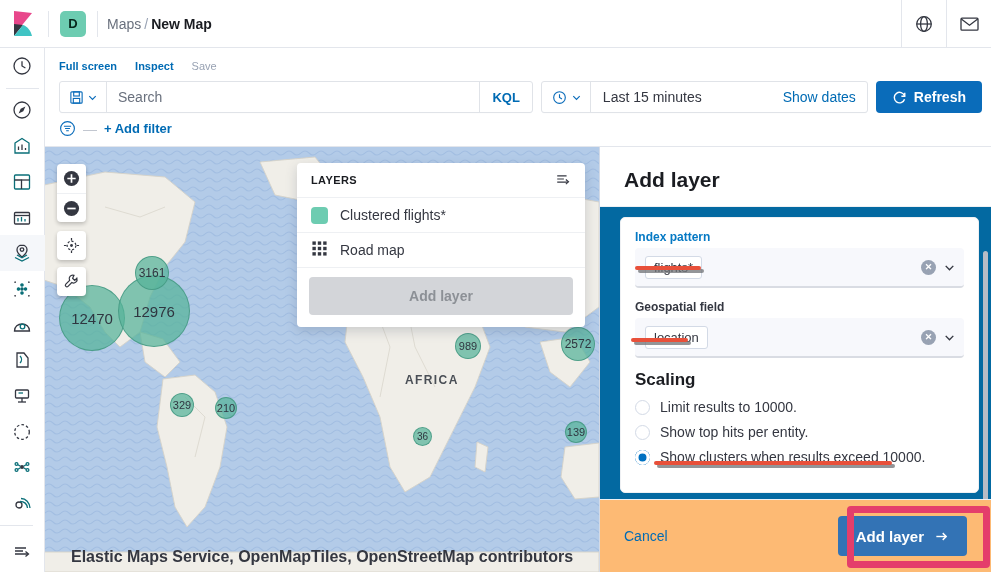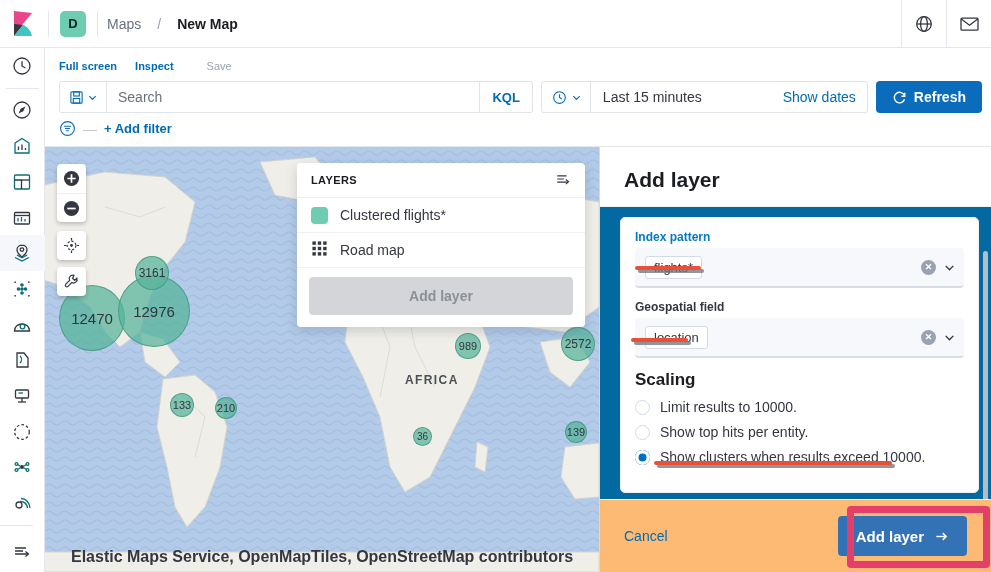--- a/index.html
+++ b/index.html
@@ -20,21 +20,21 @@
     display:flex; align-items:center;
   }
   .hdr-logo { width:48px; height:48px; display:flex; align-items:center; justify-content:center; }
   .hdr-sep { width:1px; height:26px; background:#e3e6ec; }
   .space-badge {
     width:26px; height:26px; border-radius:5px; background:#6dccb1;
     color:#06261b; font-size:13px; font-weight:700;
     display:flex; align-items:center; justify-content:center;
     margin:0 11px;
   }
-  .crumbs { display:flex; align-items:center; gap:16px; padding-left:9px; }
+  .crumbs { display:flex; align-items:center; gap:3px; padding-left:9px; }
   .crumb { color:#69707d; font-size:14px; }
   .crumb.active { color:#1a1c21; font-weight:700; }
   .crumb-div { color:#98a2b3; font-size:14px; }
   .hdr-right { margin-left:auto; display:flex; align-items:center; height:48px; }
   .hdr-btn {
     width:45px; height:48px; display:flex; align-items:center; justify-content:center;
     border-left:1px solid #e3e6ec;
   }
   
   #leftnav {
@@ -48,21 +48,21 @@
   .nav-item.sel { background:#f5f7fa; }
   .nav-divider { width:33px; height:1px; background:#e3e6ec; margin:4px 0; }
   .nav-bottom { margin-top:auto; width:45px; }
   
   #apptoolbar {
     position:absolute; left:45px; top:48px; width:946px; height:99px;
     background:#fff; border-bottom:1px solid #e3e6ec;
   }
   .top-actions { display:flex; align-items:center; gap:18px; height:29px; padding:6px 0 0 14px; }
   .act-link { color:#006bb4; font-size:11px; font-weight:700; }
-  .act-link.disabled { color:#98a2b3; font-weight:400;margin-left:15px; }
+  .act-link.disabled { color:#98a2b3; font-weight:400; }
   .query-row { display:flex; align-items:center; padding:4px 9px 0 14px; gap:8px; }
   .qbar {
     display:flex; align-items:center; height:32px; flex:1;
     border:1px solid #e0e3e8; border-radius:3px; background:#fff;
     box-shadow:0 1px 1px -1px rgba(152,162,179,0.2);
   }
   .qprefix { display:flex; align-items:center; gap:3px; padding:0 8px 0 9px; border-right:1px solid #e0e3e8; height:32px; }
   .qinput { flex:1; padding:0 11px; color:#69707d; font-size:14px; }
   .kql { color:#006bb4; font-size:13px; font-weight:700; padding:0 12px; border-left:1px solid #e0e3e8; height:32px; display:flex; align-items:center; }
   .tbar {
@@ -424,21 +424,21 @@
     </g>
   </svg>
 
   <div class="contlabel" style="left:360px; top:226px;">AFRICA</div>
 
   <div class="cluster" style="left:14px; top:138px; width:66px; height:66px; font-size:15px;">12470</div>
   <div class="cluster" style="left:73px; top:128px; width:72px; height:72px; font-size:15px;">12976</div>
   <div class="cluster" style="left:90px; top:109px; width:34px; height:34px; font-size:12px;">3161</div>
   <div class="cluster" style="left:410px; top:186px; width:26px; height:26px; font-size:11px;text-align:right;">989</div>
   <div class="cluster" style="left:516px; top:180px; width:34px; height:34px; font-size:12px;">2572</div>
-  <div class="cluster" style="left:125px; top:246px; width:24px; height:24px; font-size:11px;">133</div>
+  <div class="cluster" style="left:125px; top:246px; width:24px; height:24px; font-size:11px;">329</div>
   <div class="cluster" style="left:170px; top:250px; width:22px; height:22px; font-size:11px;">210</div>
   <div class="cluster" style="left:520px; top:274px; width:22px; height:22px; font-size:11px;">139</div>
   <div class="cluster" style="left:368px; top:280px; width:19px; height:19px; font-size:10px;">36</div>
 
   <div class="mapctl" style="left:12px; top:17px;">
     <div class="mapbtn">
       <svg width="17" height="17" viewBox="0 0 18 18">
         <circle cx="9" cy="9" r="8" fill="#343741"></circle>
         <path d="M9 4.6 V13.4 M4.6 9 H13.4" stroke="#fff" stroke-width="1.8"></path>
       </svg>

